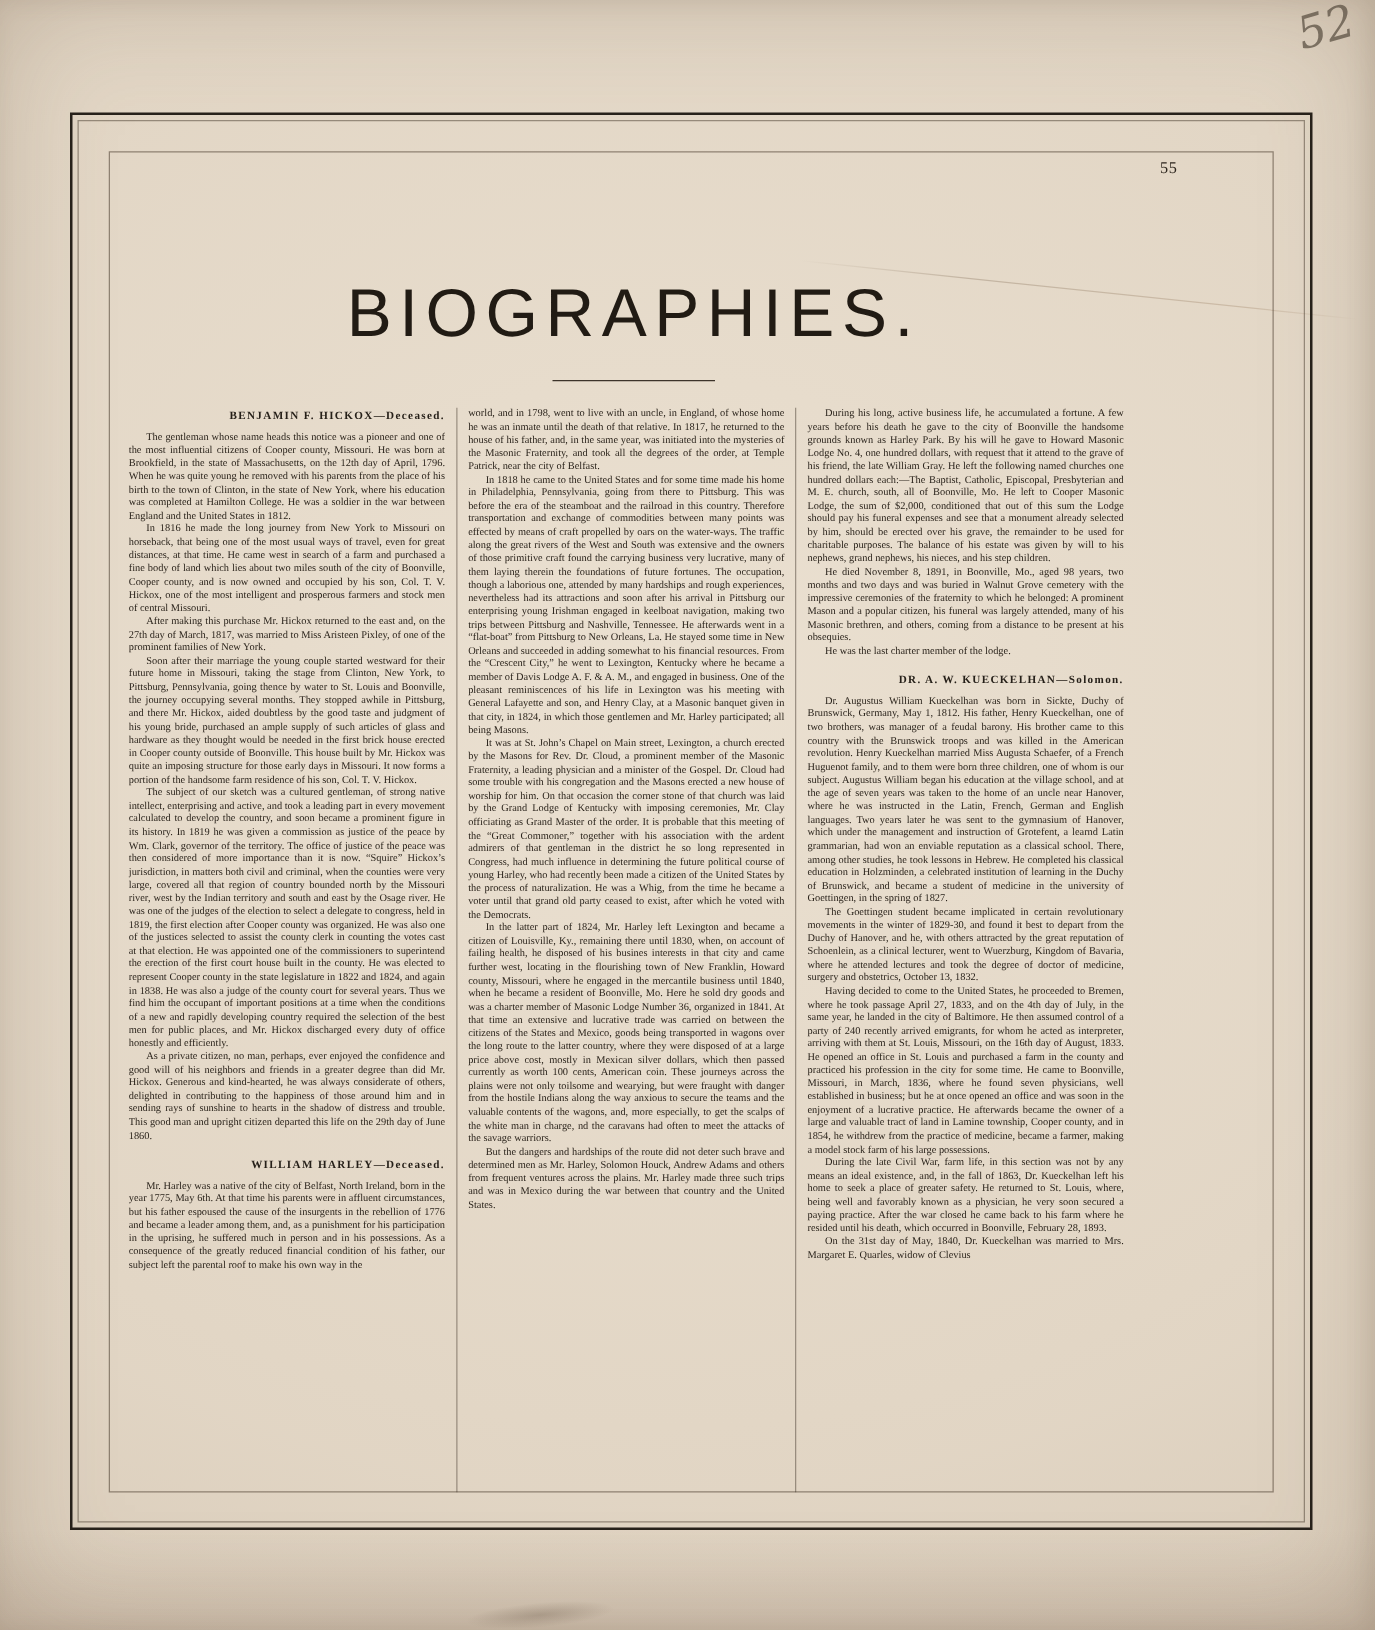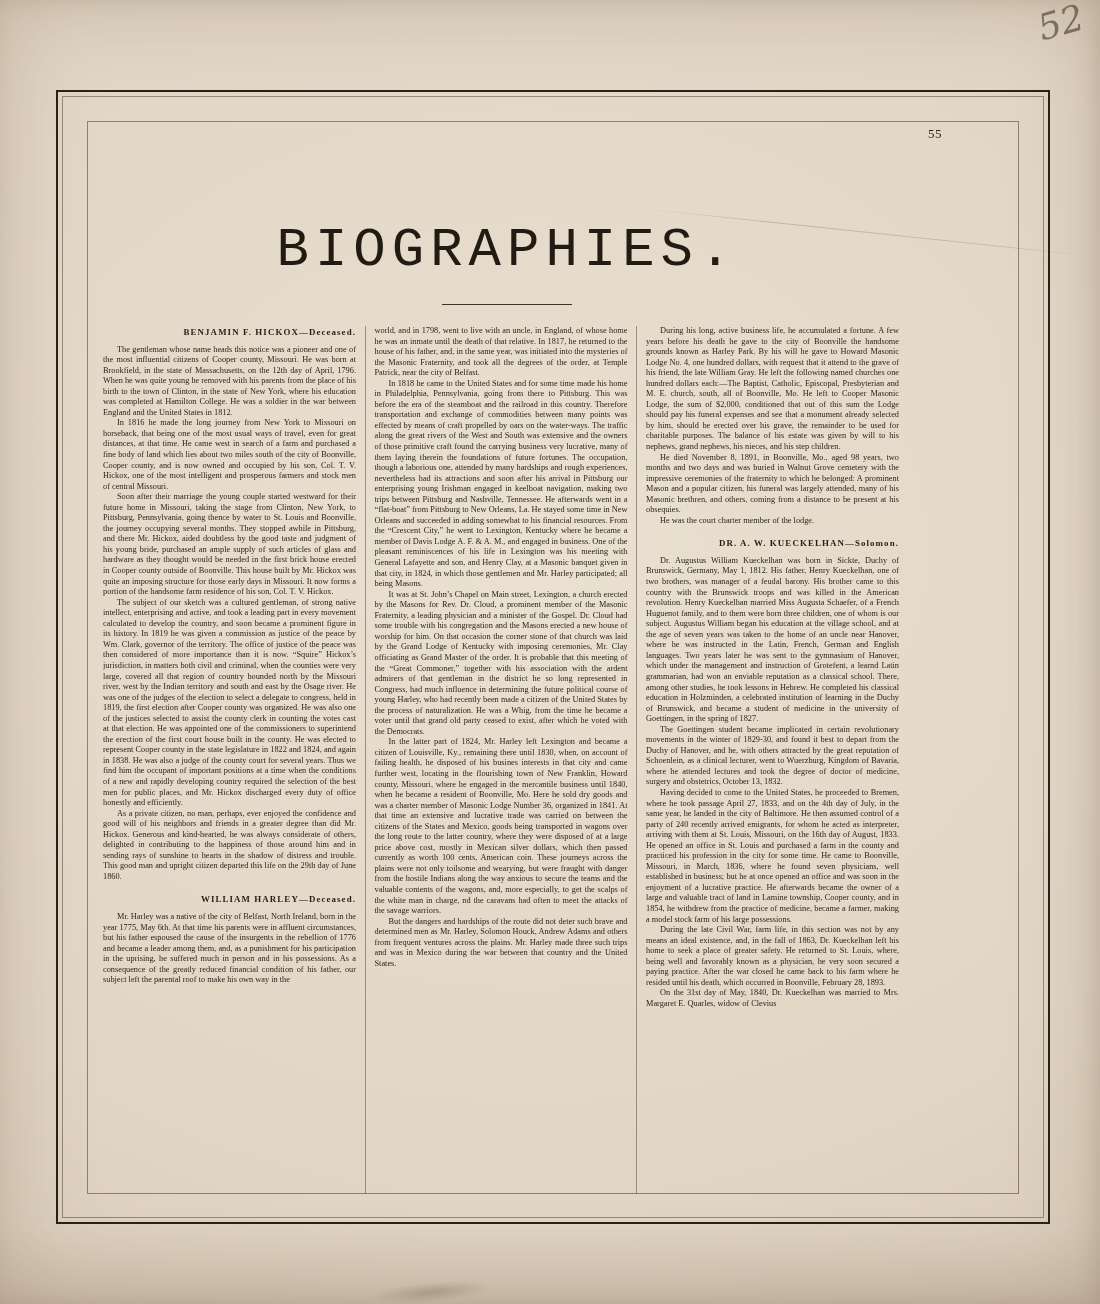--- a/index.html
+++ b/index.html
@@ -40,21 +40,21 @@
     position:absolute; left:87px; top:121px; width:930px; height:1071px;
     border:1px solid rgba(72,60,46,.55);
   }
   .pagenum {
     position:absolute; top:126px; left:928px;
     font-size:13px; color:#2c251d; letter-spacing:.5px;
   }
   .title {
     position:absolute; top:220px; left:57px; width:900px; margin:0;
     text-align:center;
-    font-family:Liberation Mono, monospace; font-weight:400;
+    font-family:Liberation Sans, sans-serif; font-weight:400;
     font-size:54px; letter-spacing:6px; color:#211b14;
   }
   .title-rule {
     position:absolute; top:304px; left:442px; width:130px; height:1px;
     background:#3c332a;
   }
   .text-area {
     position:absolute; left:103px; top:326px; width:796px; height:868px;
     display:flex; justify-content:space-between;
     overflow:hidden;
@@ -96,20 +96,21 @@
 
   <h1 class="title">BIOGRAPHIES.</h1>
   <div class="title-rule"></div>
 
   <div class="text-area">
 
     <div class="col">
       <div class="col-heading first">BENJAMIN F. HICKOX—Deceased.</div>
       <p class="para">The gentleman whose name heads this notice was a pioneer and one of the most influential citizens of Cooper county, Missouri. He was born at Brookfield, in the state of Massachusetts, on the 12th day of April, 1796. When he was quite young he removed with his parents from the place of his birth to the town of Clinton, in the state of New York, where his education was completed at Hamilton College. He was a soldier in the war between England and the United States in 1812.</p>
       <p class="para">In 1816 he made the long journey from New York to Missouri on horseback, that being one of the most usual ways of travel, even for great distances, at that time. He came west in search of a farm and purchased a fine body of land which lies about two miles south of the city of Boonville, Cooper county, and is now owned and occupied by his son, Col. T. V. Hickox, one of the most intelligent and prosperous farmers and stock men of central Missouri.</p>
+      <p class="para">After making this purchase Mr. Hickox returned to the east and, on the 27th day of March, 1817, was married to Miss Aristeen Pixley, of one of the prominent families of New York.</p>
       <p class="para">Soon after their marriage the young couple started westward for their future home in Missouri, taking the stage from Clinton, New York, to Pittsburg, Pennsylvania, going thence by water to St. Louis and Boonville, the journey occupying several months. They stopped awhile in Pittsburg, and there Mr. Hickox, aided doubtless by the good taste and judgment of his young bride, purchased an ample supply of such articles of glass and hardware as they thought would be needed in the first brick house erected in Cooper county outside of Boonville. This house built by Mr. Hickox was quite an imposing structure for those early days in Missouri. It now forms a portion of the handsome farm residence of his son, Col. T. V. Hickox.</p>
       <p class="para">The subject of our sketch was a cultured gentleman, of strong native intellect, enterprising and active, and took a leading part in every movement calculated to develop the country, and soon became a prominent figure in its history. In 1819 he was given a commission as justice of the peace by Wm. Clark, governor of the territory. The office of justice of the peace was then considered of more importance than it is now. “Squire” Hickox’s jurisdiction, in matters both civil and criminal, when the counties were very large, covered all that region of country bounded north by the Missouri river, west by the Indian territory and south and east by the Osage river. He was one of the judges of the election to select a delegate to congress, held in 1819, the first election after Cooper county was organized. He was also one of the justices selected to assist the county clerk in counting the votes cast at that election. He was appointed one of the commissioners to superintend the erection of the first court house built in the county. He was elected to represent Cooper county in the state legislature in 1822 and 1824, and again in 1838. He was also a judge of the county court for several years. Thus we find him the occupant of important positions at a time when the conditions of a new and rapidly developing country required the selection of the best men for public places, and Mr. Hickox discharged every duty of office honestly and efficiently.</p>
       <p class="para">As a private citizen, no man, perhaps, ever enjoyed the confidence and good will of his neighbors and friends in a greater degree than did Mr. Hickox. Generous and kind-hearted, he was always considerate of others, delighted in contributing to the happiness of those around him and in sending rays of sunshine to hearts in the shadow of distress and trouble. This good man and upright citizen departed this life on the 29th day of June 1860.</p>
       <div class="col-heading">WILLIAM HARLEY—Deceased.</div>
       <p class="para">Mr. Harley was a native of the city of Belfast, North Ireland, born in the year 1775, May 6th. At that time his parents were in affluent circumstances, but his father espoused the cause of the insurgents in the rebellion of 1776 and became a leader among them, and, as a punishment for his participation in the uprising, he suffered much in person and in his possessions. As a consequence of the greatly reduced financial condition of his father, our subject left the parental roof to make his own way in the</p>
     </div>
 
     <div class="vrule"></div>
 
     <div class="col">
@@ -118,21 +119,21 @@
       <p class="para">It was at St. John’s Chapel on Main street, Lexington, a church erected by the Masons for Rev. Dr. Cloud, a prominent member of the Masonic Fraternity, a leading physician and a minister of the Gospel. Dr. Cloud had some trouble with his congregation and the Masons erected a new house of worship for him. On that occasion the corner stone of that church was laid by the Grand Lodge of Kentucky with imposing ceremonies, Mr. Clay officiating as Grand Master of the order. It is probable that this meeting of the “Great Commoner,” together with his association with the ardent admirers of that gentleman in the district he so long represented in Congress, had much influence in determining the future political course of young Harley, who had recently been made a citizen of the United States by the process of naturalization. He was a Whig, from the time he became a voter until that grand old party ceased to exist, after which he voted with the Democrats.</p>
       <p class="para">In the latter part of 1824, Mr. Harley left Lexington and became a citizen of Louisville, Ky., remaining there until 1830, when, on account of failing health, he disposed of his busines interests in that city and came further west, locating in the flourishing town of New Franklin, Howard county, Missouri, where he engaged in the mercantile business until 1840, when he became a resident of Boonville, Mo. Here he sold dry goods and was a charter member of Masonic Lodge Number 36, organized in 1841. At that time an extensive and lucrative trade was carried on between the citizens of the States and Mexico, goods being transported in wagons over the long route to the latter country, where they were disposed of at a large price above cost, mostly in Mexican silver dollars, which then passed currently as worth 100 cents, American coin. These journeys across the plains were not only toilsome and wearying, but were fraught with danger from the hostile Indians along the way anxious to secure the teams and the valuable contents of the wagons, and, more especially, to get the scalps of the white man in charge, nd the caravans had often to meet the attacks of the savage warriors.</p>
       <p class="para">But the dangers and hardships of the route did not deter such brave and determined men as Mr. Harley, Solomon Houck, Andrew Adams and others from frequent ventures across the plains. Mr. Harley made three such trips and was in Mexico during the war between that country and the United States.</p>
     </div>
 
     <div class="vrule"></div>
 
     <div class="col">
       <p class="para">During his long, active business life, he accumulated a fortune. A few years before his death he gave to the city of Boonville the handsome grounds known as Harley Park. By his will he gave to Howard Masonic Lodge No. 4, one hundred dollars, with request that it attend to the grave of his friend, the late William Gray. He left the following named churches one hundred dollars each:—The Baptist, Catholic, Episcopal, Presbyterian and M. E. church, south, all of Boonville, Mo. He left to Cooper Masonic Lodge, the sum of $2,000, conditioned that out of this sum the Lodge should pay his funeral expenses and see that a monument already selected by him, should be erected over his grave, the remainder to be used for charitable purposes. The balance of his estate was given by will to his nephews, grand nephews, his nieces, and his step children.</p>
       <p class="para">He died November 8, 1891, in Boonville, Mo., aged 98 years, two months and two days and was buried in Walnut Grove cemetery with the impressive ceremonies of the fraternity to which he belonged: A prominent Mason and a popular citizen, his funeral was largely attended, many of his Masonic brethren, and others, coming from a distance to be present at his obsequies.</p>
-      <p class="para">He was the court charter member of the lodge.</p>
+      <p class="para">He was the last charter member of the lodge.</p>
       <div class="col-heading">DR. A. W. KUECKELHAN—Solomon.</div>
       <p class="para">Dr. Augustus William Kueckelhan was born in Sickte, Duchy of Brunswick, Germany, May 1, 1812. His father, Henry Kueckelhan, one of two brothers, was manager of a feudal barony. His brother came to this country with the Brunswick troops and was killed in the American revolution. Henry Kueckelhan married Miss Augusta Schaefer, of a French Huguenot family, and to them were born three children, one of whom is our subject. Augustus William began his education at the village school, and at the age of seven years was taken to the home of an uncle near Hanover, where he was instructed in the Latin, French, German and English languages. Two years later he was sent to the gymnasium of Hanover, which under the management and instruction of Grotefent, a learnd Latin grammarian, had won an enviable reputation as a classical school. There, among other studies, he took lessons in Hebrew. He completed his classical education in Holzminden, a celebrated institution of learning in the Duchy of Brunswick, and became a student of medicine in the university of Goettingen, in the spring of 1827.</p>
       <p class="para">The Goettingen student became implicated in certain revolutionary movements in the winter of 1829-30, and found it best to depart from the Duchy of Hanover, and he, with others attracted by the great reputation of Schoenlein, as a clinical lecturer, went to Wuerzburg, Kingdom of Bavaria, where he attended lectures and took the degree of doctor of medicine, surgery and obstetrics, October 13, 1832.</p>
       <p class="para">Having decided to come to the United States, he proceeded to Bremen, where he took passage April 27, 1833, and on the 4th day of July, in the same year, he landed in the city of Baltimore. He then assumed control of a party of 240 recently arrived emigrants, for whom he acted as interpreter, arriving with them at St. Louis, Missouri, on the 16th day of August, 1833. He opened an office in St. Louis and purchased a farm in the county and practiced his profession in the city for some time. He came to Boonville, Missouri, in March, 1836, where he found seven physicians, well established in business; but he at once opened an office and was soon in the enjoyment of a lucrative practice. He afterwards became the owner of a large and valuable tract of land in Lamine township, Cooper county, and in 1854, he withdrew from the practice of medicine, became a farmer, making a model stock farm of his large possessions.</p>
       <p class="para">During the late Civil War, farm life, in this section was not by any means an ideal existence, and, in the fall of 1863, Dr. Kueckelhan left his home to seek a place of greater safety. He returned to St. Louis, where, being well and favorably known as a physician, he very soon secured a paying practice. After the war closed he came back to his farm where he resided until his death, which occurred in Boonville, February 28, 1893.</p>
       <p class="para">On the 31st day of May, 1840, Dr. Kueckelhan was married to Mrs. Margaret E. Quarles, widow of Clevius</p>
     </div>
 
   </div>
 

